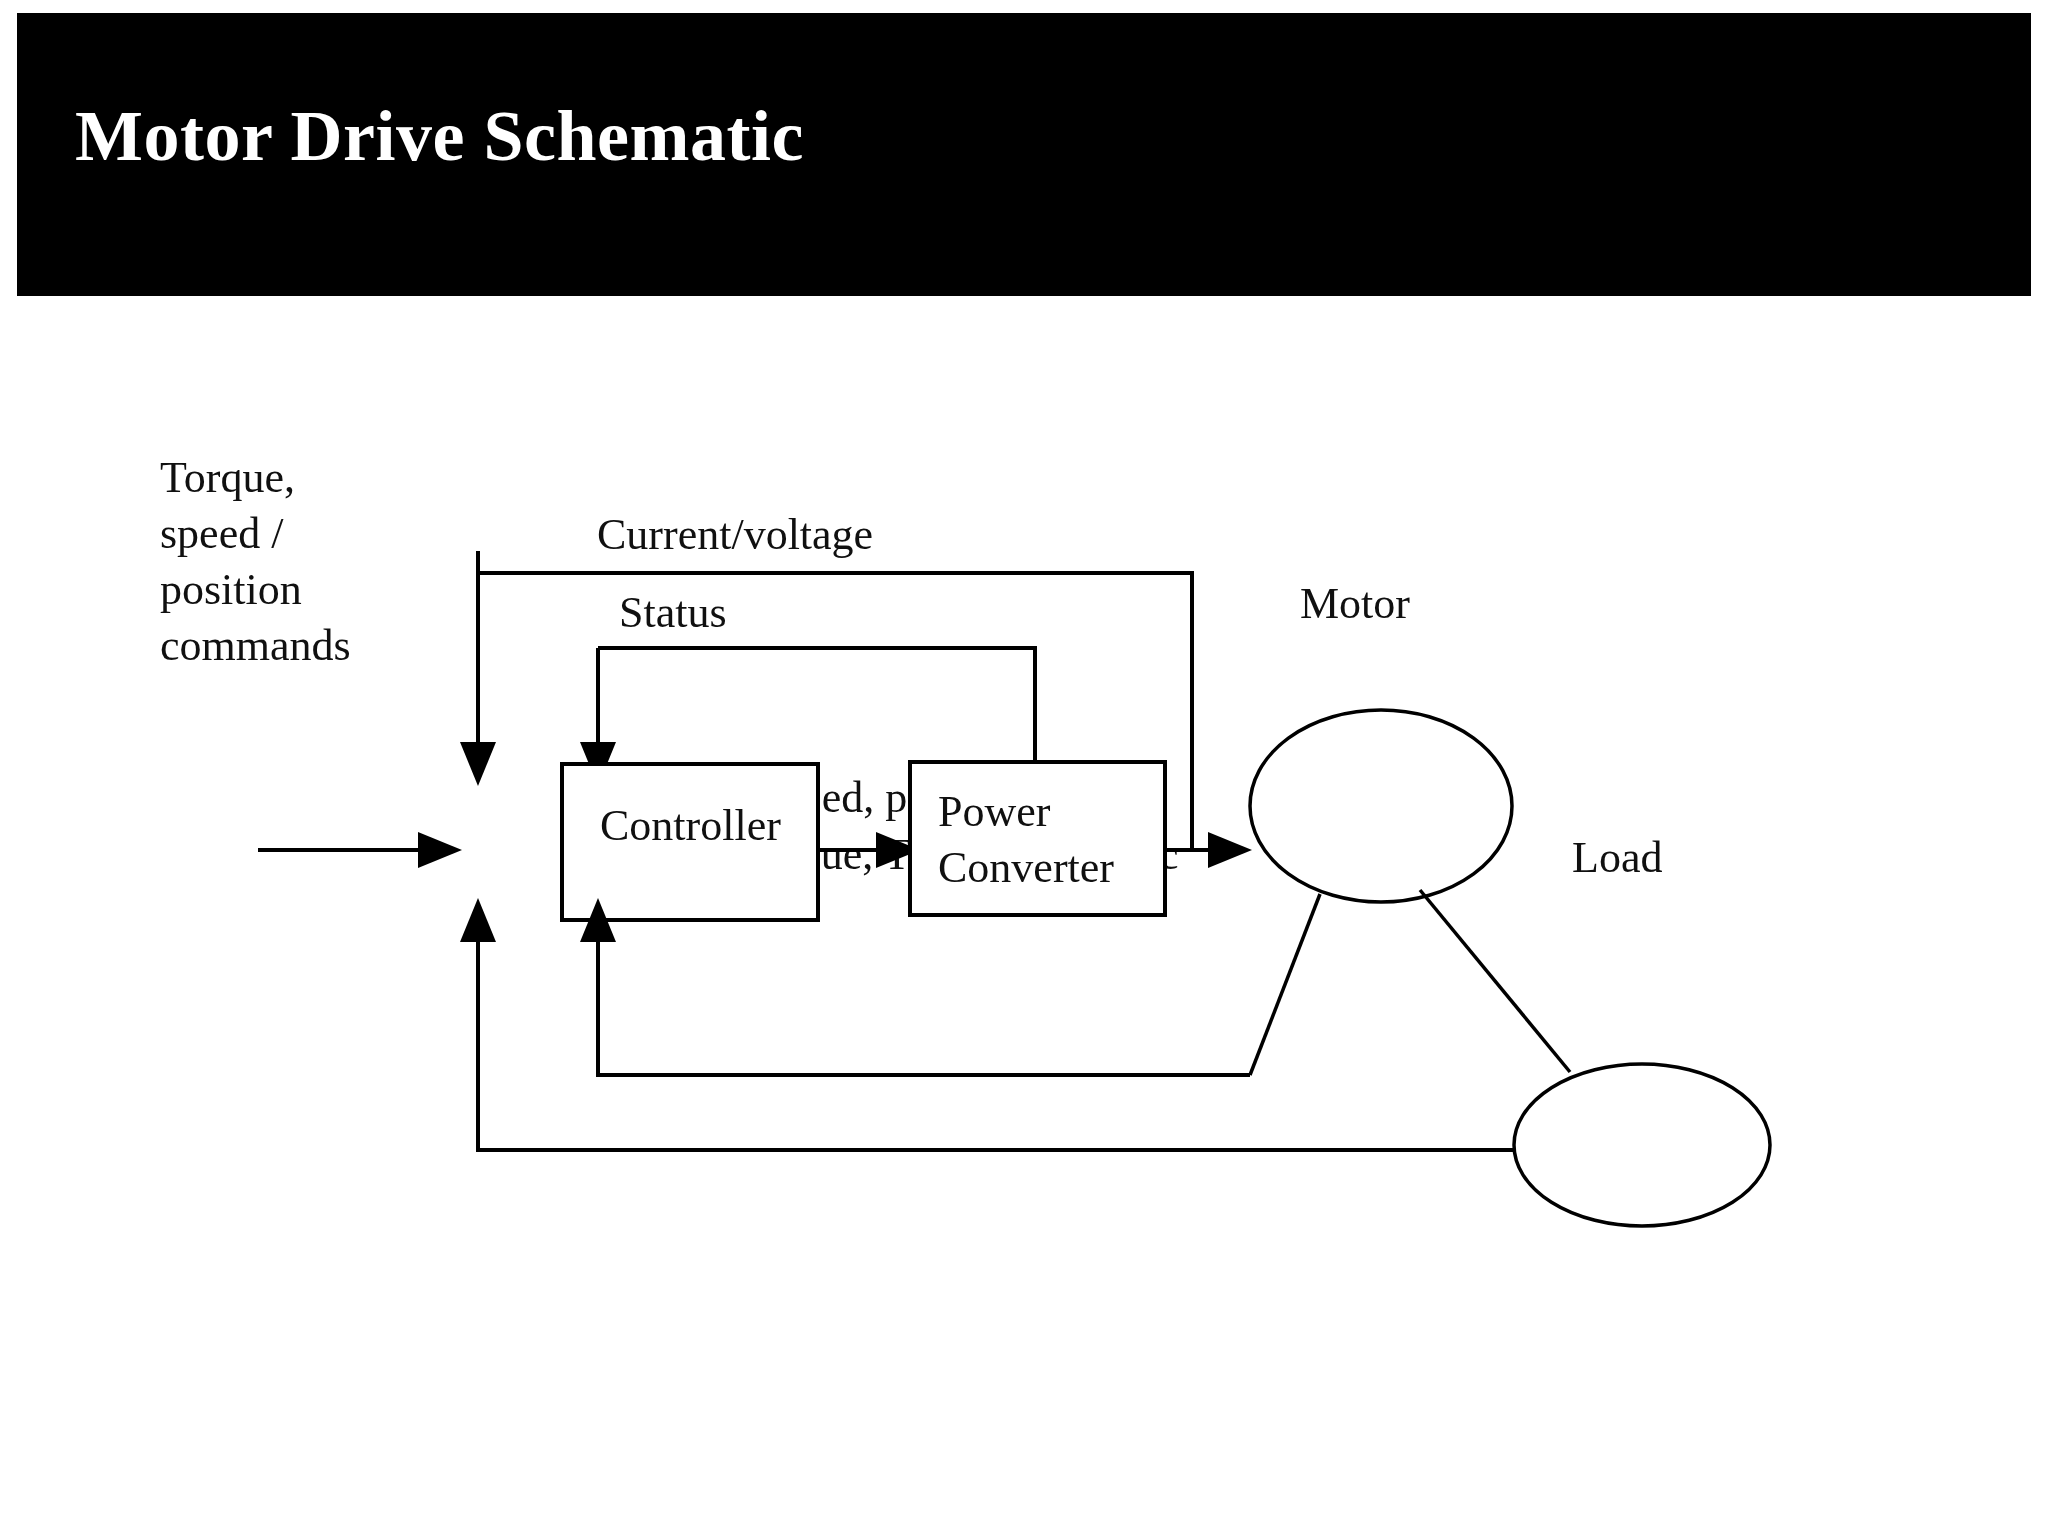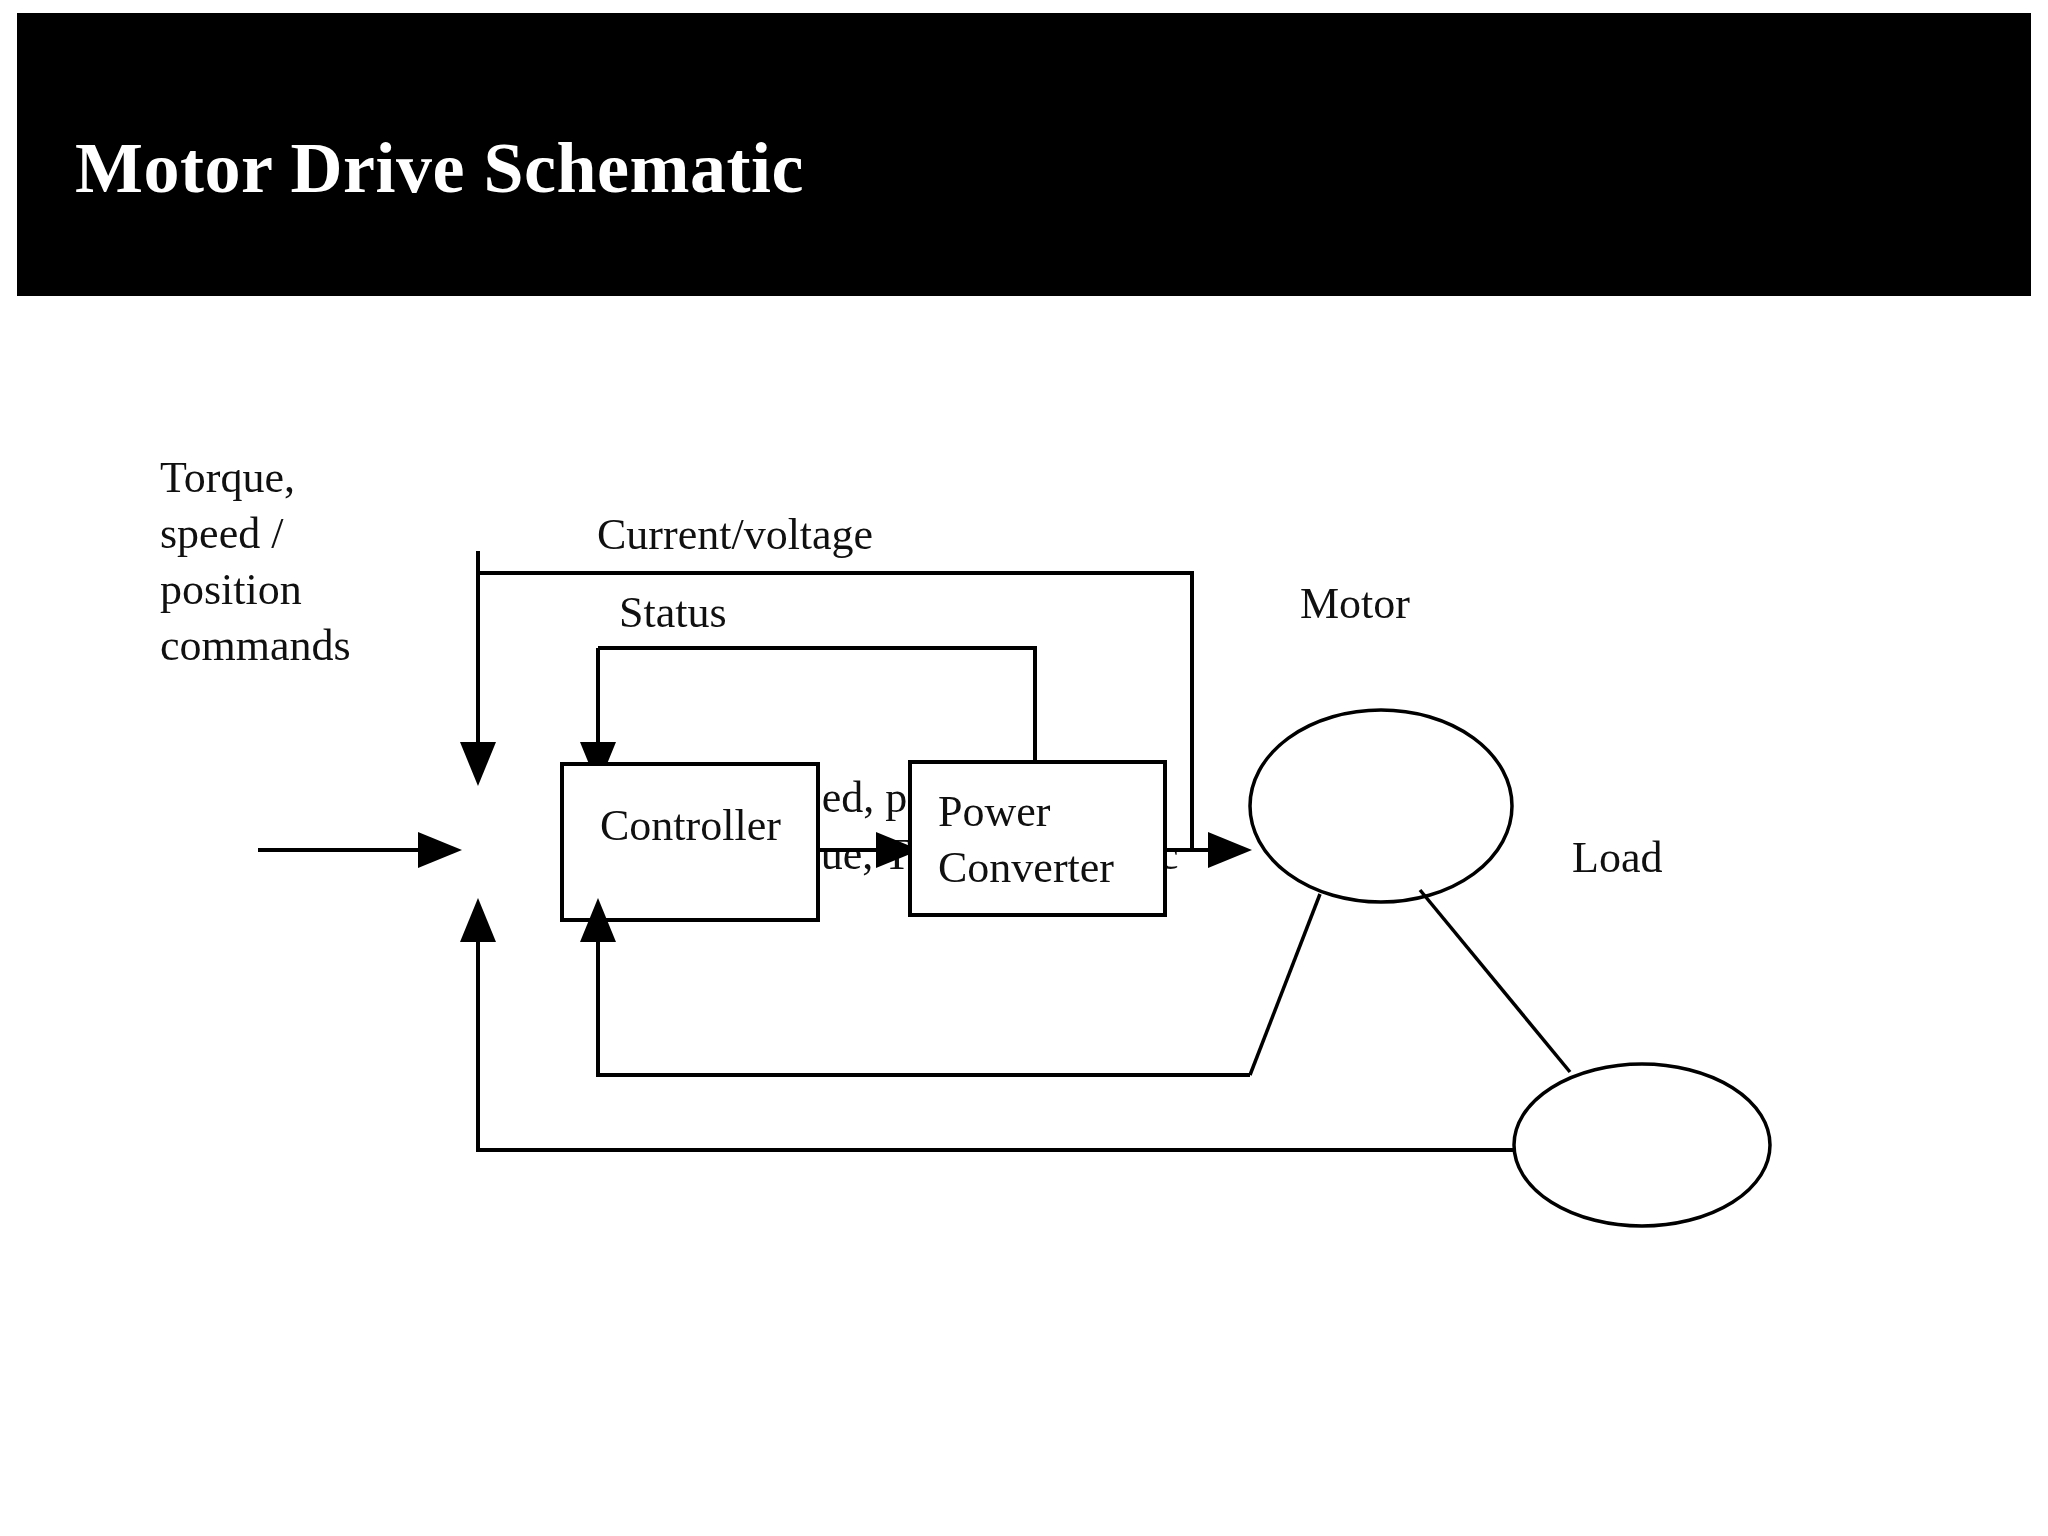--- a/index.html
+++ b/index.html
@@ -27,21 +27,20 @@
     position: absolute;
     left: 75px;
     top: 100px;
     font-family: "Liberation Serif", "DejaVu Serif", serif;
     font-weight: bold;
     font-size: 72px;
     line-height: 1.0;
     color: #ffffff;
     letter-spacing: 0.5px;
     white-space: nowrap;
-    margin-top: 32px;
   }
   #diagram-area {
     position: absolute;
     left: 0;
     top: 296px;
     width: 1688px;
     height: 1240px;
   }
   #diagram-svg {
     position: absolute;

